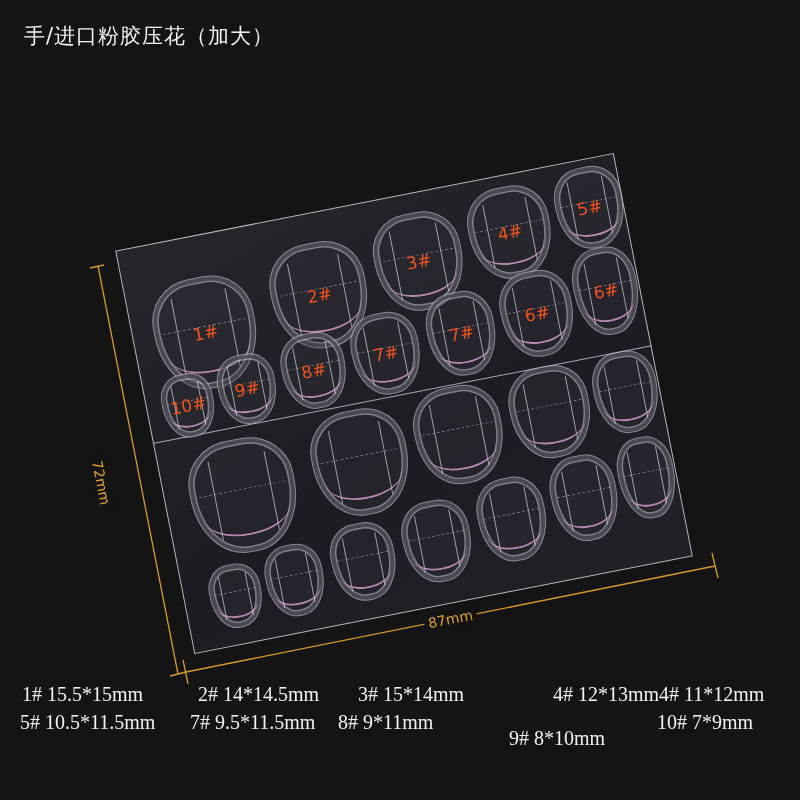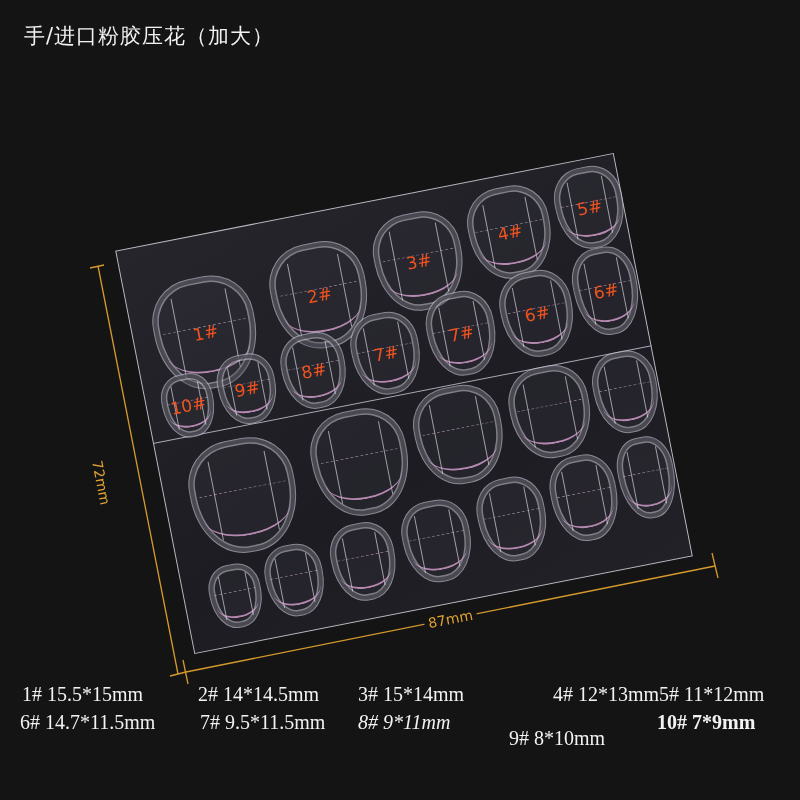--- a/index.html
+++ b/index.html
@@ -127,19 +127,19 @@
   <div class="nail" style="left:304px;top:298px;width:66px;height:82px;"></div>
   <div class="nail" style="left:380px;top:290px;width:64px;height:84px;"></div>
   <div class="nail" style="left:450px;top:284px;width:54px;height:80px;"></div>
 </div>
 
 <div class="specs">
   <span class="spec" style="left:22px;top:0;">1# 15.5*15mm</span>
   <span class="spec" style="left:198px;top:0;">2# 14*14.5mm</span>
   <span class="spec" style="left:358px;top:0;">3# 15*14mm</span>
   <span class="spec" style="left:509px;top:0;margin-left:44px;">4# 12*13mm</span>
-  <span class="spec" style="left:659px;top:0;">5# 11*12mm</span>
-  <span class="spec" style="left:20px;top:28px;">6# 14.7*11.5mm</span>
-  <span class="spec" style="left:200px;top:28px;">7# 9.5*11.5mm</span>
-  <span class="spec" style="left:358px;top:28px;font-style:italic;">8# 9*11mm</span>
+  <span class="spec" style="left:659px;top:0;">4# 11*12mm</span>
+  <span class="spec" style="left:20px;top:28px;">5# 10.5*11.5mm</span>
+  <span class="spec" style="left:190px;top:28px;">7# 9.5*11.5mm</span>
+  <span class="spec" style="left:338px;top:28px;">8# 9*11mm</span>
   <span class="spec" style="left:509px;top:44px;">9# 8*10mm</span>
-  <span class="spec" style="left:657px;top:28px;font-weight:bold;">10# 7*9mm</span>
+  <span class="spec" style="left:657px;top:28px;">10# 7*9mm</span>
 </div>
 
 </body></html>

